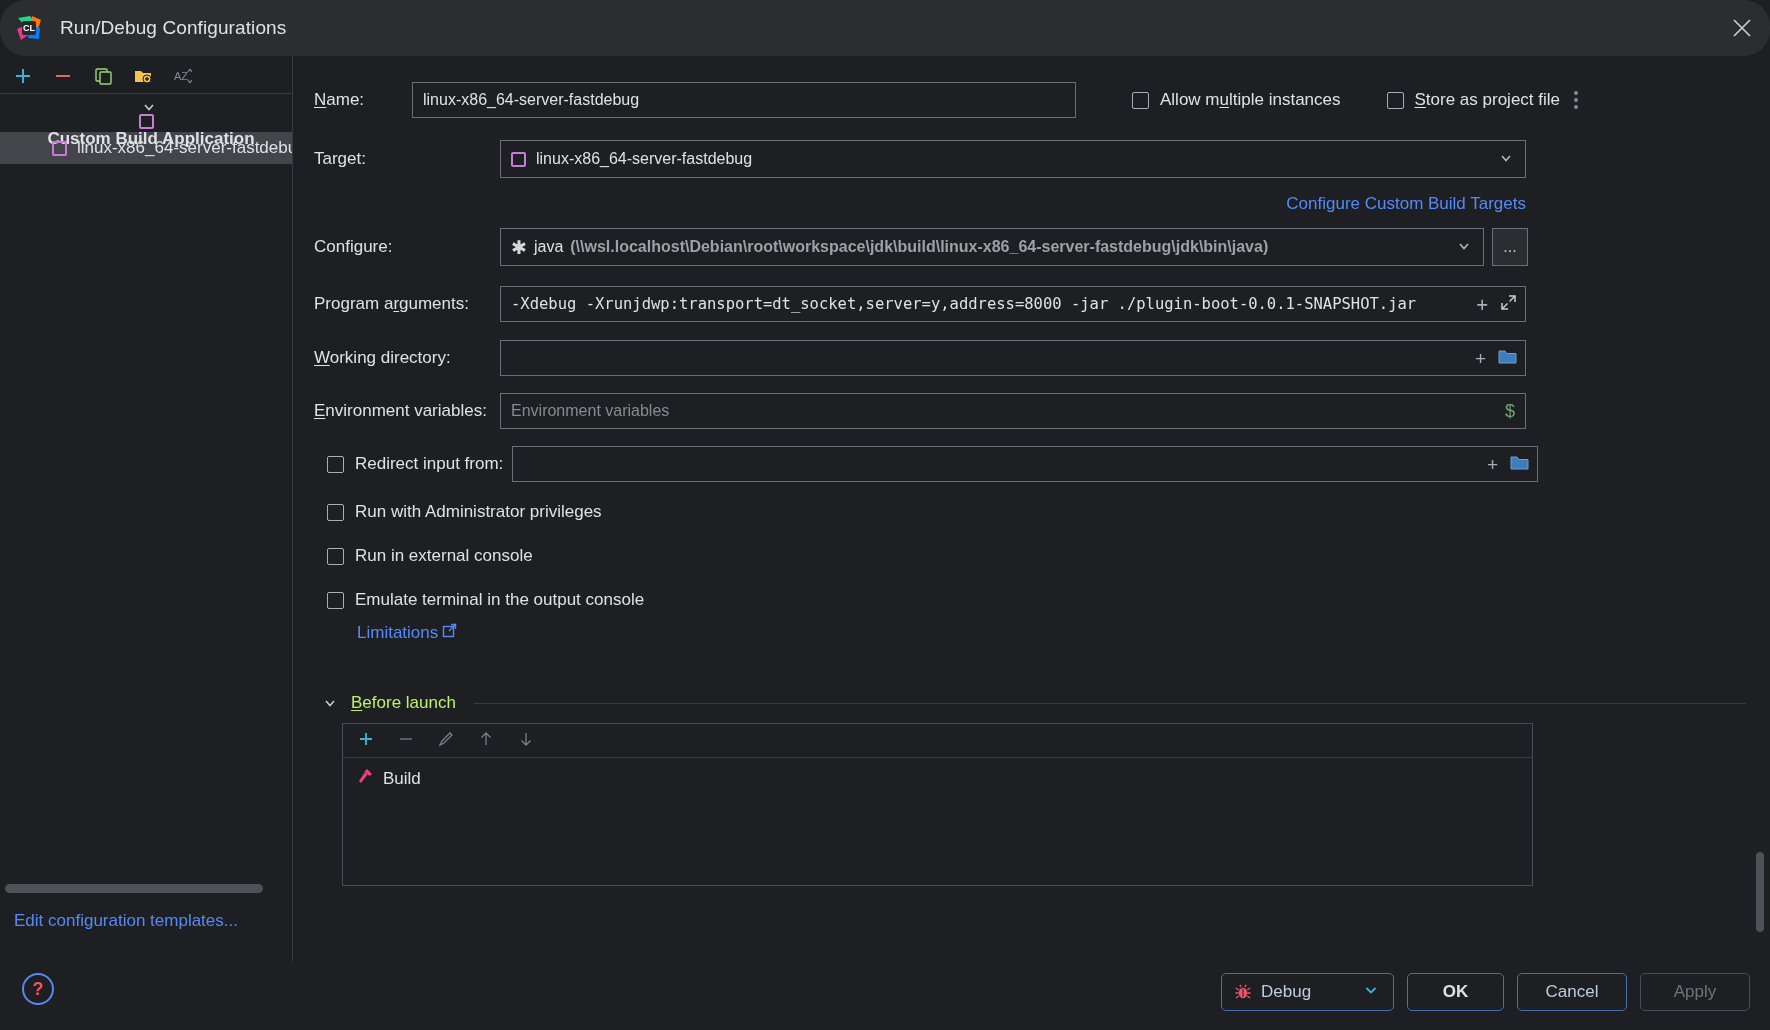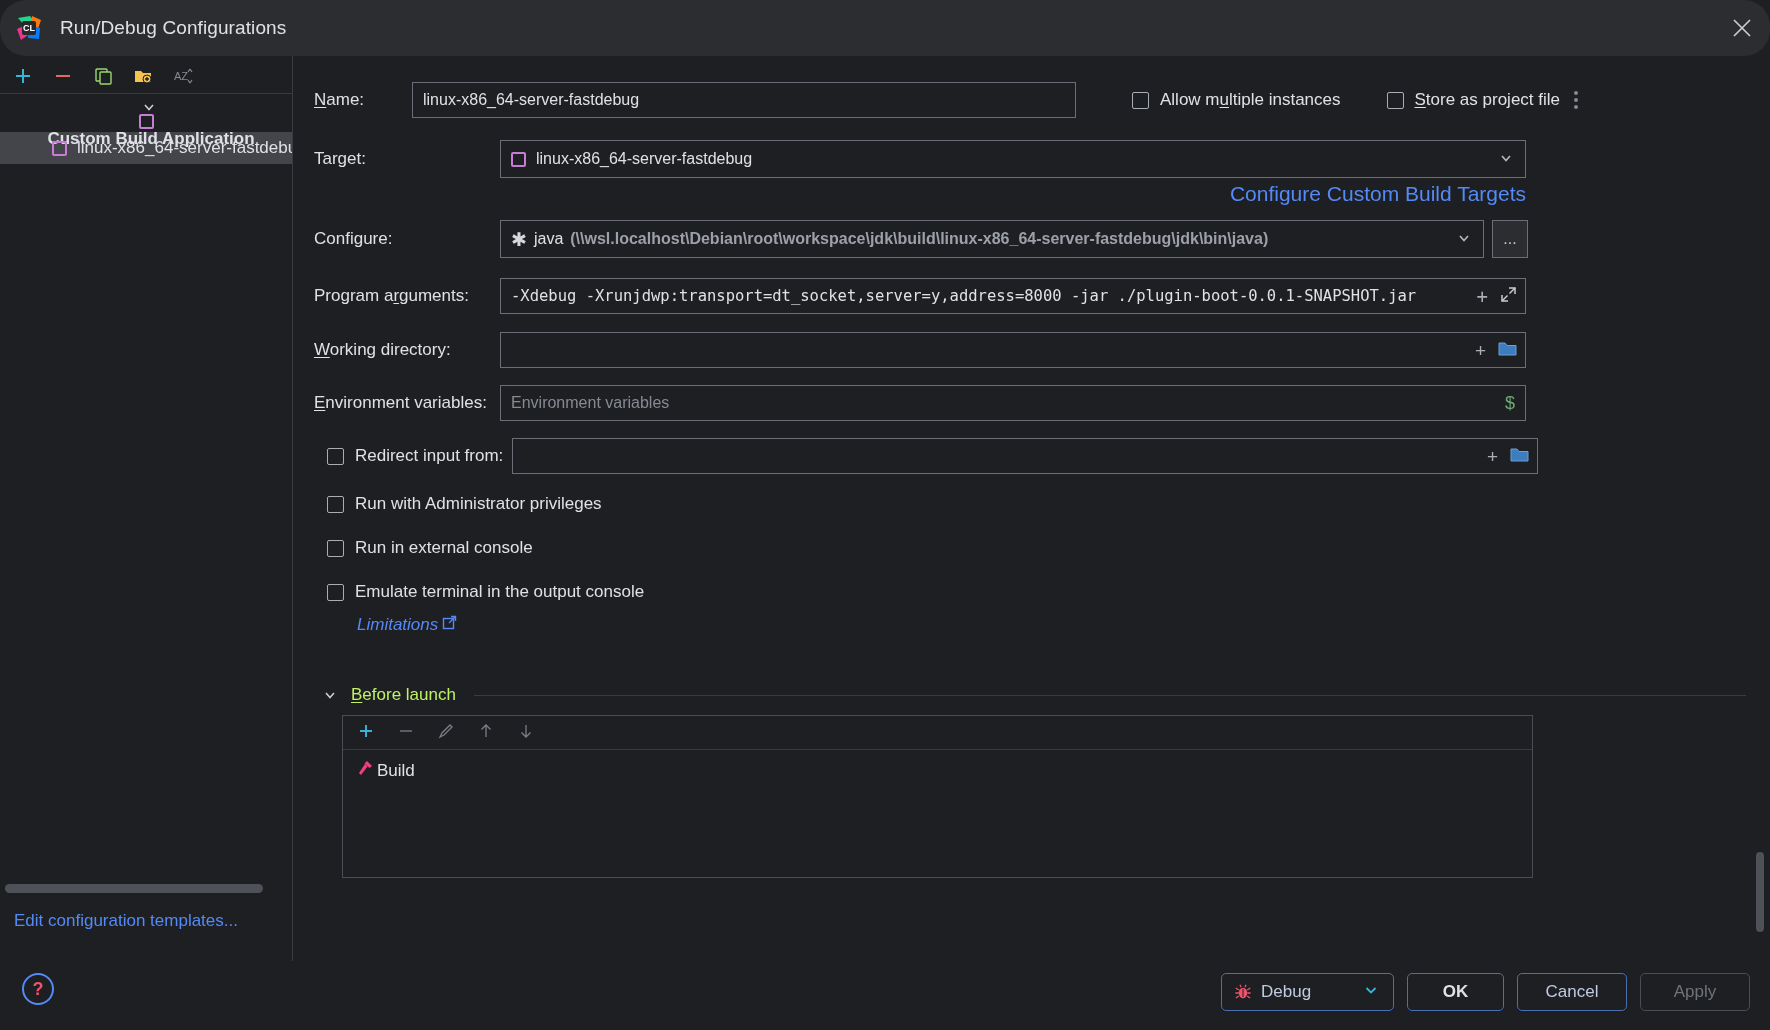--- a/index.html
+++ b/index.html
@@ -88,21 +88,21 @@
   .cb-row { display: flex; align-items: center; gap: 11px; font-size: 17px; }
   .kebab { display: flex; flex-direction: column; gap: 3px; margin-left: 14px; }
   .kebab i { width: 4px; height: 4px; border-radius: 50%; background: #868a91; display:block; }
 
   .row-target { margin-top: 22px; }
   .target-label { width: 186px; }
   .target-field { width: 1026px; height: 38px; }
   .caret { position: absolute; right: 12px; color: #b4b8bf; font-size: 14px; }
 
   .configure-link {
-    text-align: right; color: #548af7; font-size: 21px; margin-top: 4px;
+    text-align: right; color: #548af7; font-size: 17px; margin-top: 16px;
     width: 1212px;
   }
 
   .row-exec { margin-top: 14px; }
   .exec-label { width: 186px; }
   .exec-field { width: 984px; height: 38px; }
   .browse-btn {
     width: 36px; height: 38px; margin-left: 8px; border: 1px solid #6b6e76;
     display: flex; align-items: center; justify-content: center;
     color: #c9ccd1; font-size: 16px; background: #2b2d30;
@@ -125,37 +125,37 @@
   .env-field { width: 1026px; }
   .dollar { position: absolute; right: 10px; color: #6aab73; font-size: 18px; }
 
   .row-redir { margin-top: 17px; display: flex; align-items: center; }
   .redir-cb-wrap { display: flex; align-items: center; gap: 11px; width: 198px; padding-left: 13px; font-size: 17px; }
   .redir-field { width: 1026px; }
 
   .cbstack { margin-top: 20px; padding-left: 13px; display: flex; flex-direction: column; gap: 24px; }
   .limits {
     margin-top: 13px; margin-left: 43px; color: #548af7; font-size: 17px;
-    display: inline-flex; align-items: center; gap: 4px; font-style: italic;
+    display: inline-flex; align-items: center; gap: 4px;
   }
 
   .before-launch { margin-top: 50px; padding-left: 7px; }
   .bl-header { display: flex; align-items: center; gap: 8px; }
   .bl-title { font-size: 17px; color: #bef264; }
   .bl-line { flex: 1; height: 1px; background: #393b40; margin-left: 10px; margin-right: 6px; }
   .bl-box {
     margin-top: 10px; margin-left: 21px; width: 1191px; height: 163px;
     border: 1px solid #4a4d53; background: #1e1f22;
   }
   .bl-toolbar {
     height: 34px; display: flex; align-items: center; gap: 22px;
     padding-left: 14px; border-bottom: 1px solid #393b40;
   }
   .bl-toolbar span { font-size: 19px; line-height: 1; }
-  .bl-item { display: flex; align-items: center; gap: 3px; padding: 9px 0 0 13px; font-size: 17px; }
+  .bl-item { display: flex; align-items: center; gap: 9px; padding: 9px 0 0 13px; font-size: 17px; }
 
   .vscroll {
     position: absolute; right: 6px; top: 6px; width: 8px; height: 880px;
   }
   .vscroll i { position: absolute; left: 0; top: 790px; width: 8px; height: 80px; background: #4e5157; border-radius: 4px; display: block; }
 
   
   .bottom {
     position: absolute; left: 0; bottom: 0; width: 1770px; height: 69px;
     background: #1e1f22;

